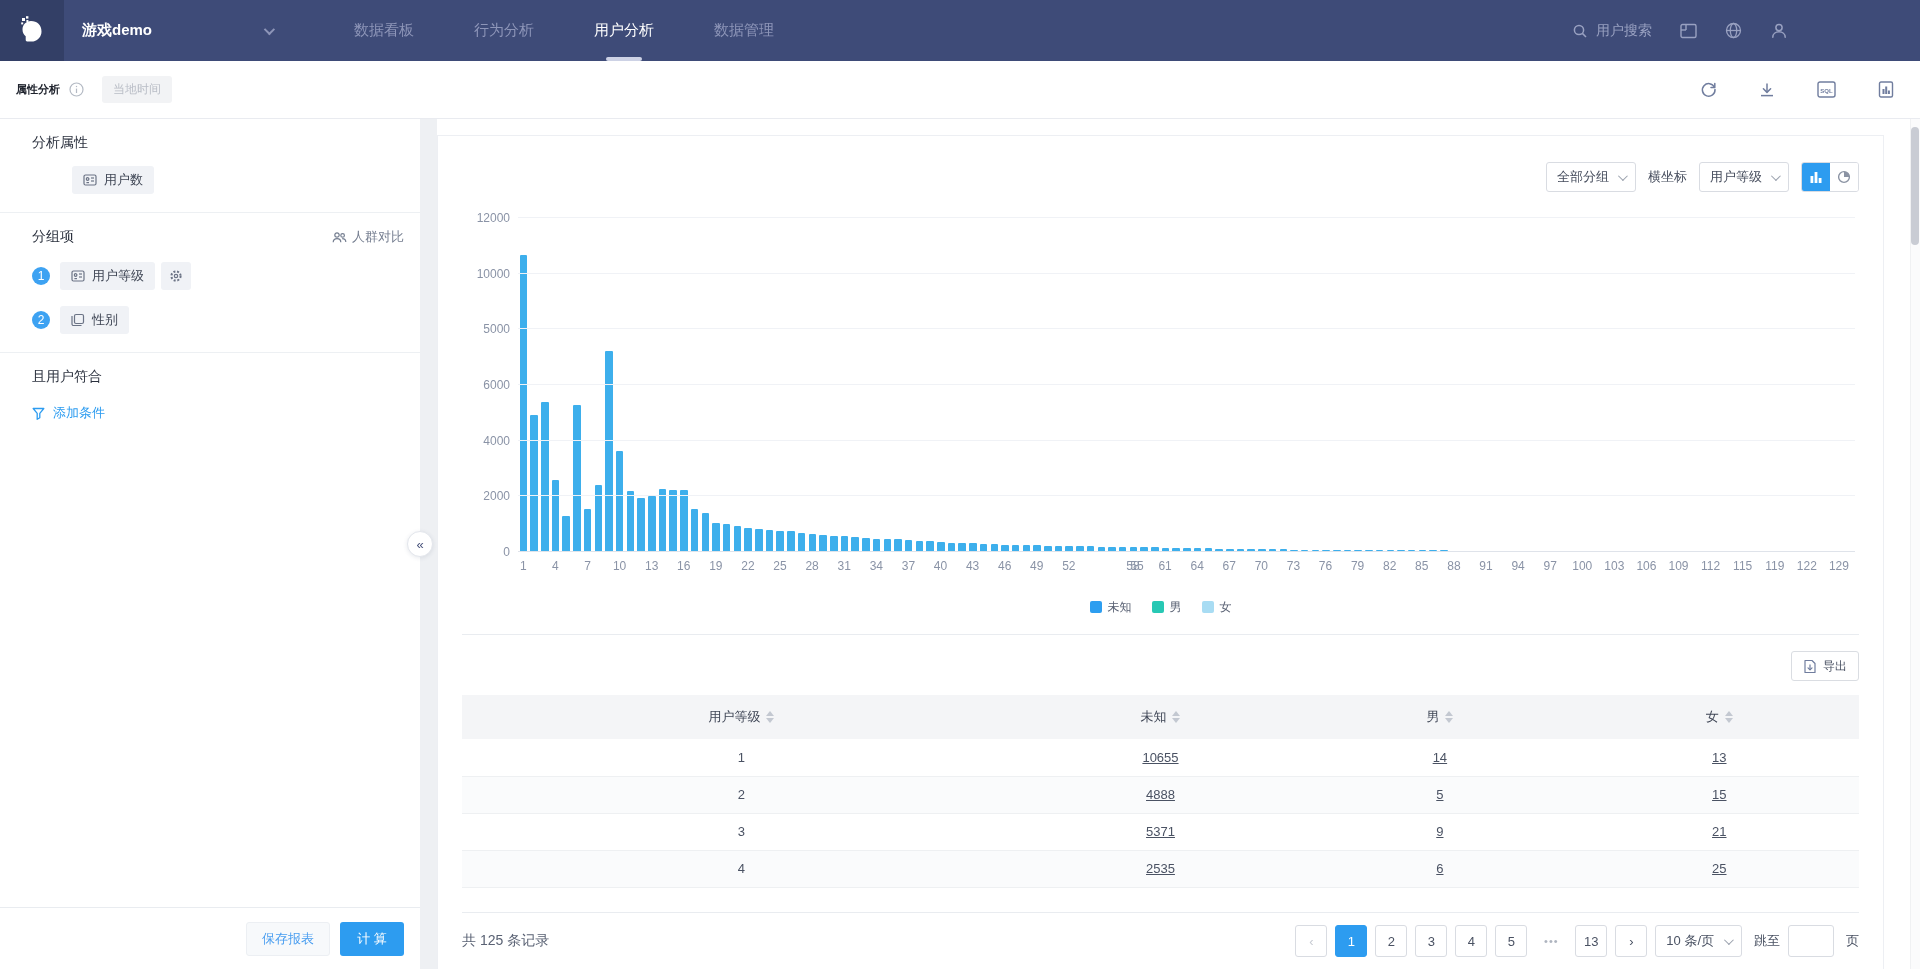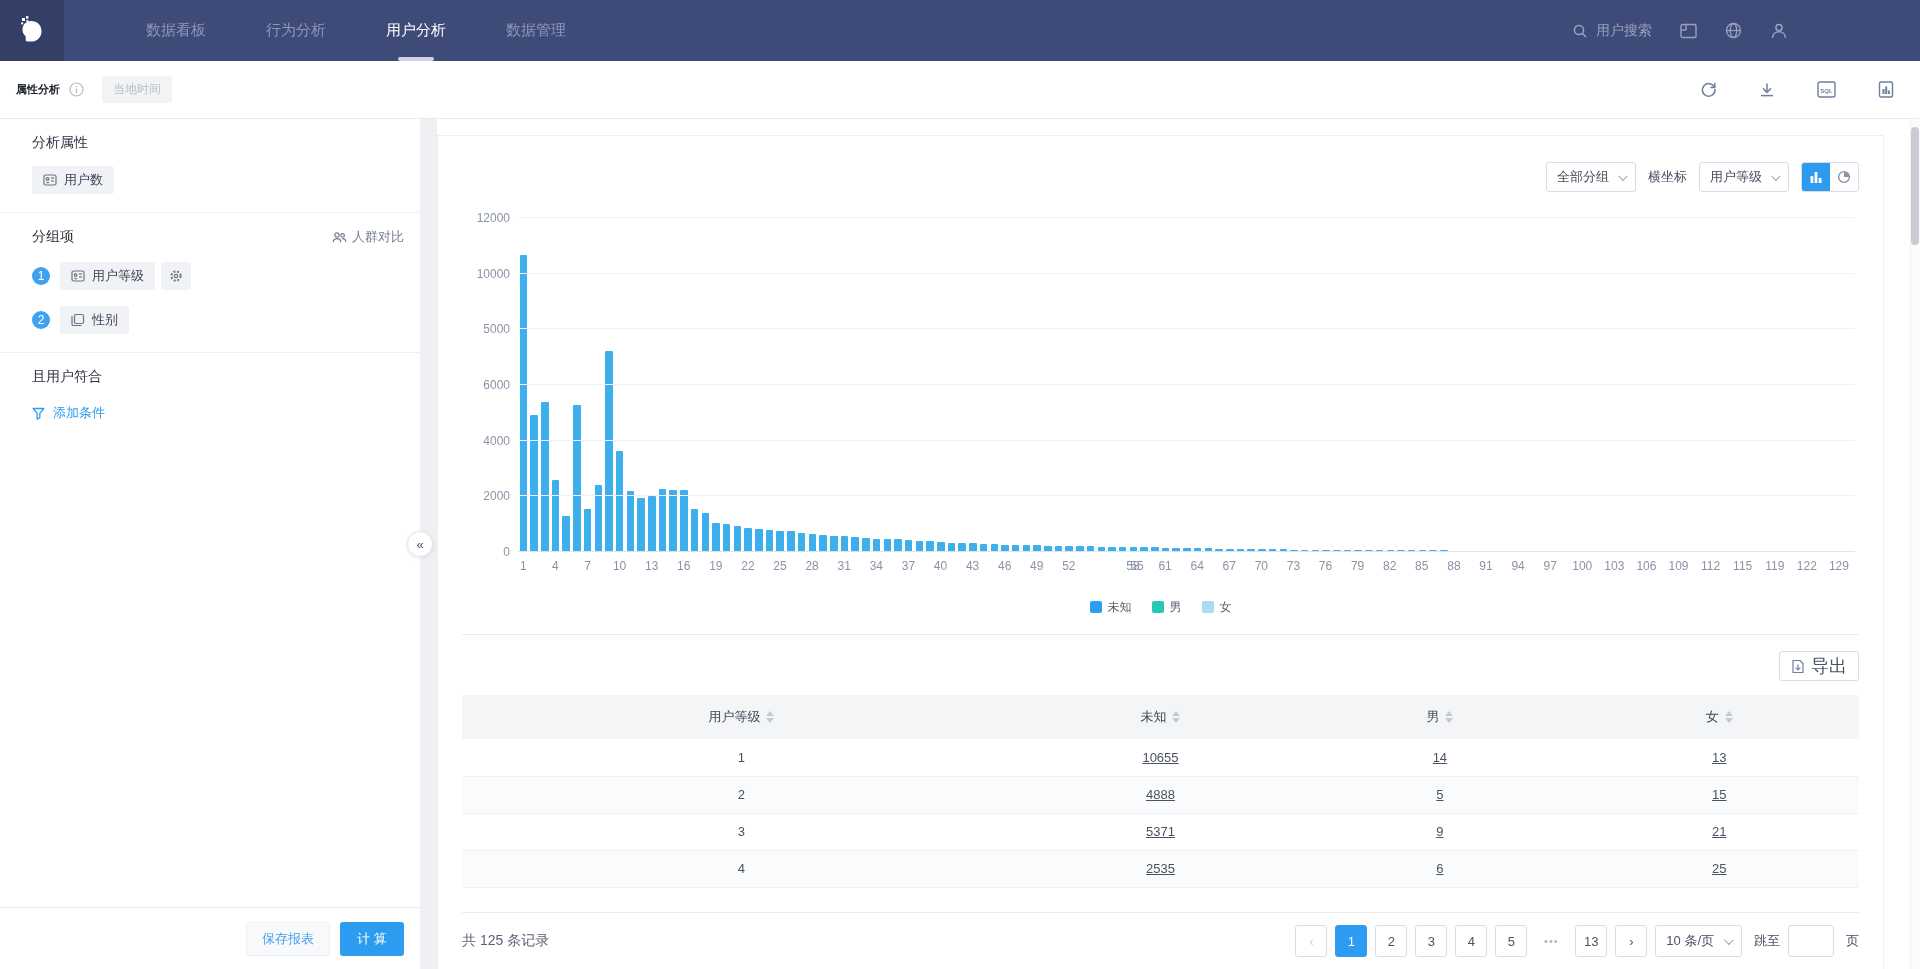--- a/index.html
+++ b/index.html
@@ -30,21 +30,21 @@
   .content-row { display:flex; height:calc(100% - 119px); position:relative; }
   .sidebar { width:420px; background:#fff; position:relative; flex:none; }
   .gutter { width:17px; background:#eef0f3; flex:none; }
   .main { flex:1; background:#fff; position:relative; min-width:0; }
 
   .side-sec { padding:15px 16px 18px 32px; border-bottom:1px solid #edf0f3; }
   .side-title { font-size:14px; color:#2b313e; }
   .sec-head { display:flex; align-items:center; justify-content:space-between; }
   .crowd-link { display:flex; align-items:center; gap:5px; color:#757e90; font-size:13px; cursor:pointer; }
   .chip { display:inline-flex; align-items:center; gap:7px; background:#f0f2f6; height:28px; padding:0 11px; border-radius:3px; font-size:13px; color:#3e4554; cursor:pointer; }
-  .metric-chip { margin-top:14px; }
+  .metric-chip { margin-top:14px;margin-left:40px; }
   .group-item { display:flex; align-items:center; margin-top:16px; gap:10px; }
   .num-badge { width:18px; height:18px; border-radius:50%; background:#3da2f2; color:#fff; font-size:12px; display:flex; align-items:center; justify-content:center; flex:none; }
   .gear-chip { padding:0 8px; margin-left:-4px; }
   .add-cond { display:flex; align-items:center; gap:8px; color:#2d9cf0; font-size:13px; margin-top:18px; cursor:pointer; }
   .side-footer { position:absolute; bottom:0; left:0; right:0; height:62px; border-top:1px solid #e9ecf0; display:flex; align-items:center; justify-content:flex-end; gap:10px; padding-right:16px; background:#fff; }
   .btn-save { height:34px; padding:0 15px; background:#f7f9fb; border:1px solid #eceff3; color:#4a9ef0; font-size:13px; border-radius:3px; cursor:pointer; }
   .btn-calc { height:34px; width:64px; background:#2d9cf0; color:#fff; font-size:13px; border:none; border-radius:3px; cursor:pointer; }
   .collapse-handle { position:absolute; left:407px; top:50%; margin-top:-13px; width:26px; height:26px; border-radius:50%; background:#fff; border:1px solid #e3e6ec; box-shadow:0 1px 4px rgba(60,70,110,.12); display:flex; align-items:center; justify-content:center; color:#47517a; font-size:13px; cursor:pointer; z-index:5; }
 
   
@@ -65,21 +65,21 @@
   .bars { position:absolute; left:0; right:0; top:0; bottom:0; display:flex; align-items:flex-end; }
   .bar { flex:1; margin:0 1.6px; background:#3dafec; border-radius:1px 1px 0 0; }
   .xticks { position:absolute; top:100%; left:0; right:0; height:22px; }
   .xtick { position:absolute; top:7px; transform:translateX(-50%); font-size:12px; color:#8a93a6; }
   .legend { display:flex; justify-content:center; align-items:center; gap:20px; margin-top:0; height:22px; flex:none; }
   .legend-item { display:flex; align-items:center; gap:6px; font-size:12px; color:#5a6274; cursor:pointer; }
   .legend-sq { width:12px; height:12px; border-radius:2px; }
 
   .divider { border-top:1px solid #e9ecf0; margin-top:16px; flex:none; }
   .export-row { margin-top:16px; display:flex; justify-content:flex-end; flex:none; }
-  .btn-export { display:inline-flex; align-items:center; gap:6px; height:30px; padding:0 11px; border:1px solid #dadde2; border-radius:3px; background:#fff; font-size:18px; color:#4a5263; cursor:pointer; }
+  .btn-export { display:inline-flex; align-items:center; gap:6px; height:30px; padding:0 11px; border:1px solid #dadde2; border-radius:3px; background:#fff; font-size:12px; color:#4a5263; cursor:pointer; }
 
   
   .table-clip { margin-top:14px; flex:1; min-height:0; overflow:hidden; }
   table { width:100%; border-collapse:collapse; table-layout:fixed; }
   thead th { background:#f4f5f7; height:44px; font-size:13px; font-weight:normal; color:#3f4656; text-align:center; cursor:pointer; }
   .th-inner { display:inline-flex; align-items:center; gap:6px; }
   .caret-stack { display:inline-flex; flex-direction:column; gap:2px; }
   .caret-up { width:0; height:0; border-left:4px solid transparent; border-right:4px solid transparent; border-bottom:5px solid #c3c8d1; }
   .caret-dn { width:0; height:0; border-left:4px solid transparent; border-right:4px solid transparent; border-top:5px solid #c3c8d1; }
   tbody td { height:37px; text-align:center; font-size:13px; color:#4a5263; border-bottom:1px solid #eef0f2; }
@@ -113,20 +113,24 @@
       <svg width="34" height="34" viewBox="0 0 34 34">
         <g fill="#ffffff">
           <path d="M16 7c-5 0-8.5 3.6-8.5 8.6 0 3.2 1.4 5.3 3.2 6.7V26c0 .8.6 1.4 1.4 1.4h6.2c4.6-1 8.2-4.8 8.2-10C26.5 11 22 7 16 7z"></path>
           <rect x="7" y="4" width="3" height="3"></rect>
           <rect x="11" y="2.2" width="2.4" height="2.4"></rect>
           <rect x="11.4" y="6" width="2" height="2"></rect>
           <rect x="6.2" y="8.4" width="2" height="2"></rect>
         </g>
       </svg>
     </span>
+  </div>
+  <div class="project-select">
+    <span class="project-name">游戏demo</span>
+    <span class="chev"></span>
   </div>
   <div class="nav" id="nav">
       <div class="nav-item">
         <span>数据看板</span>
       </div>
       <div class="nav-item">
         <span>行为分析</span>
       </div>
       <div class="nav-item active">
         <span>用户分析</span>

